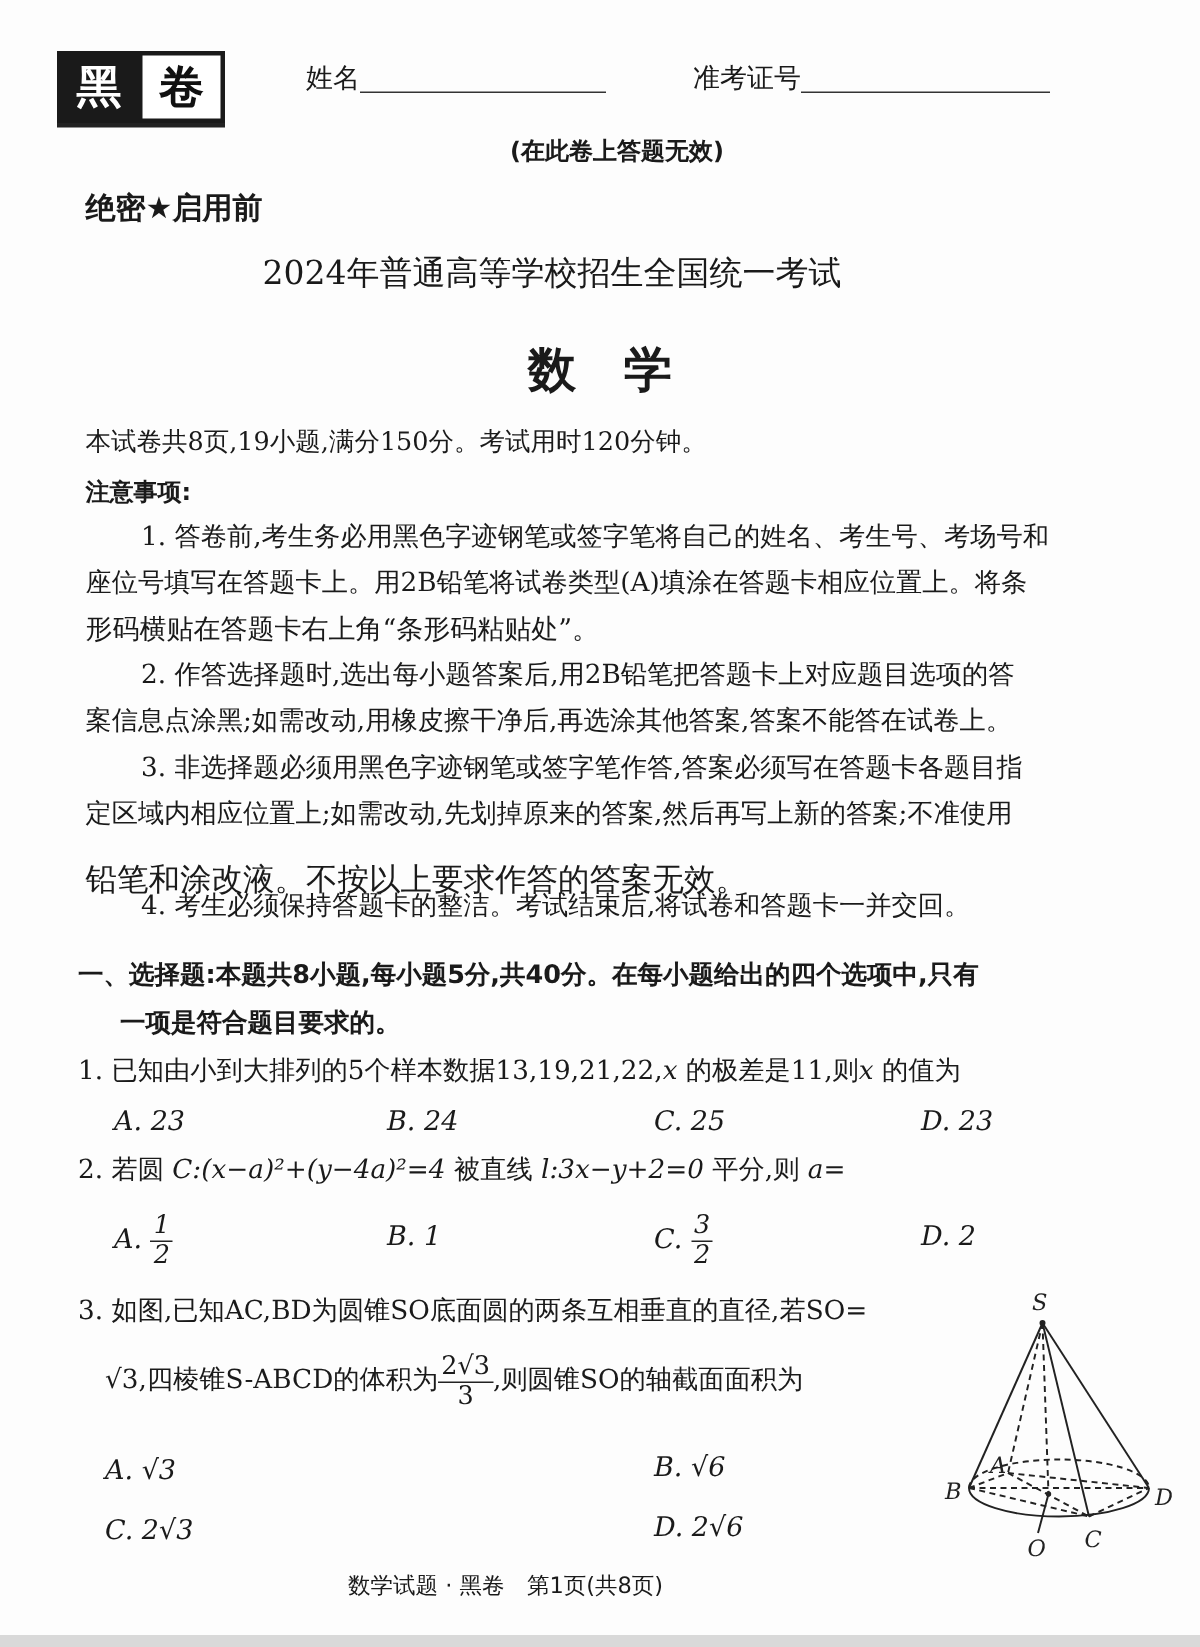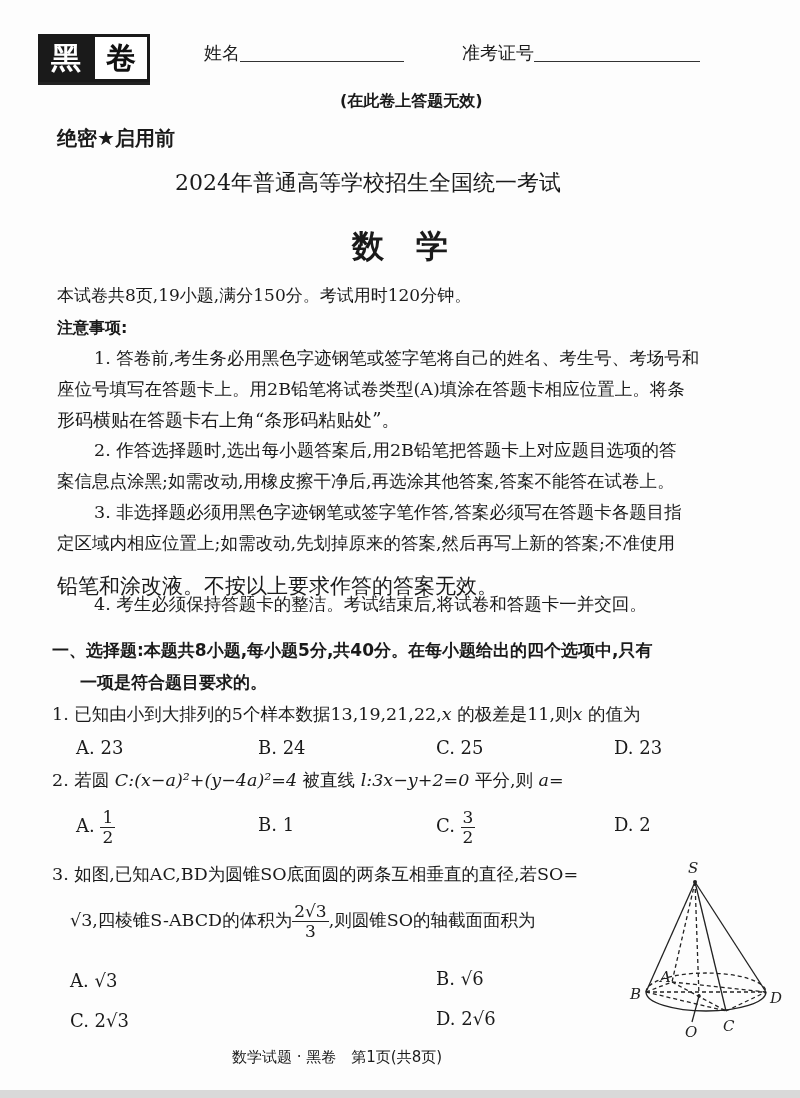--- a/index.html
+++ b/index.html
@@ -11,21 +11,21 @@
   .sans { font-family: "DejaVu Sans", "Liberation Sans", sans-serif; }
   .serif { font-family: "DejaVu Serif", "Liberation Serif", serif; }
   .logo { left: 38px; top: 34px; width: 112px; height: 48px; display: flex; border-bottom: 3px solid #222; }
   .logo .black { width: 50%; background: #1a1a1a; color: #fff; display:flex; align-items:center; justify-content:center; font-size: 30px; font-weight: bold; }
   .logo .white { width: 50%; background: #fff; color: #111; border: 3px solid #1a1a1a; border-left: 1px solid #1a1a1a; box-sizing: border-box; display:flex; align-items:center; justify-content:center; font-size: 30px; font-weight: bold; }
   .field-line { display: inline-block; border-bottom: 1.5px solid #333; vertical-align: bottom; }
   .row { font-size: 18px; line-height: 1; white-space: nowrap; }
   .bold { font-weight: bold; }
   .frac { display: inline-flex; flex-direction: column; align-items: center; vertical-align: middle; font-size: 17px; line-height: 1.1; }
   .frac .num { border-bottom: 1.2px solid #222; padding: 0 2px; }
-  .opt { position: absolute; font-size: 18px; white-space: nowrap; }
+  .opt { position: absolute; font-size: 18px; white-space: nowrap; font-style: italic; }
   i { font-style: italic; }
   .bottom-bar { left: 0; top: 1090px; width: 800px; height: 8px; background: #d9d9d9; }
 </style>
 </head>
 <body>
 
 <div class="abs logo">
   <div class="black serif">黑</div>
   <div class="white serif">卷</div>
 </div>

